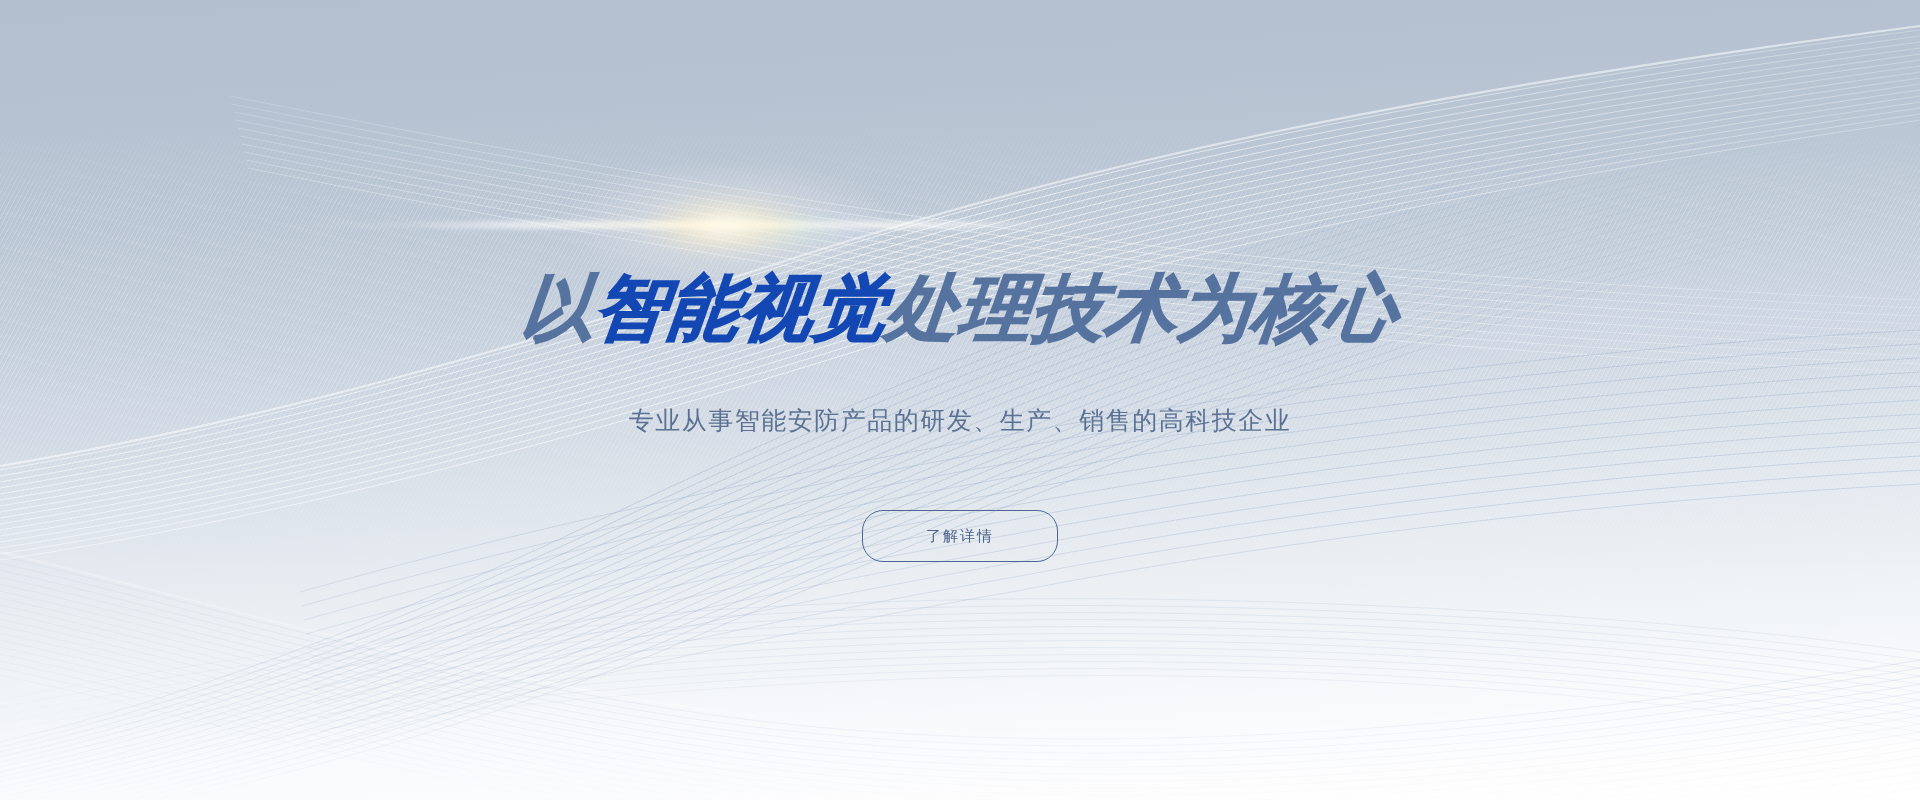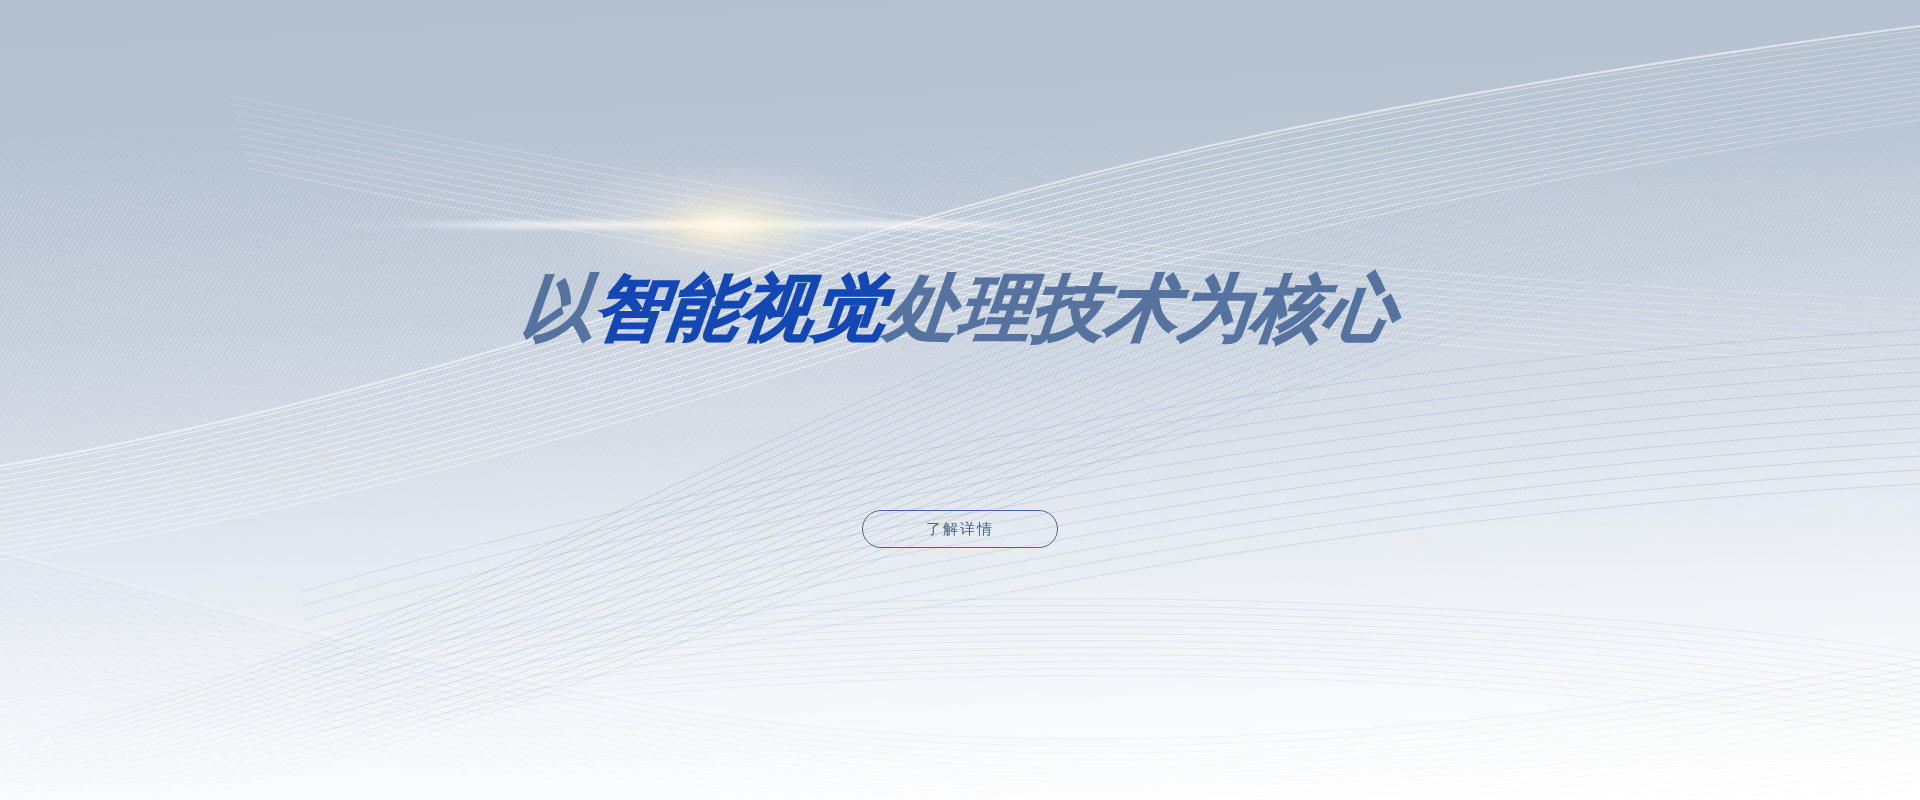--- a/index.html
+++ b/index.html
@@ -163,21 +163,21 @@
     top: 510px;
     left: 50%;
     transform: translateX(-50%);
     pointer-events: auto;
   }
   .cta-button {
     display: inline-flex;
     align-items: center;
     justify-content: center;
     width: 196px;
-    height: 38px;
+    height: 52px;
     box-sizing: border-box;
     border: 1.5px solid #4d6590;
     border-radius: 21px;
     background: transparent;
     color: #4c6288;
     font-size: 15px;
     letter-spacing: 2px;
     font-family: Liberation Mono, monospace;
     cursor: pointer;
   }
@@ -358,19 +358,20 @@
 
   <div class="flare-streak faint"></div>
   <div class="flare-streak"></div>
   <div class="flare-rainbow"></div>
   <div class="flare-core"></div>
 
   <div class="content">
 
     <h1 class="headline"><span class="seg seg-muted">以</span><span class="seg seg-accent">智能视觉</span><span class="seg seg-muted">处理技术为核心</span></h1>
 
+    <p class="subtitle">专业从事智能安防产品的研发、生产、销售的高科技企业</p>
 
     <div class="cta-wrap">
       <button type="button" class="cta-button">了解详情</button>
     </div>
 
   </div>
 </div>
 
 </body></html>

